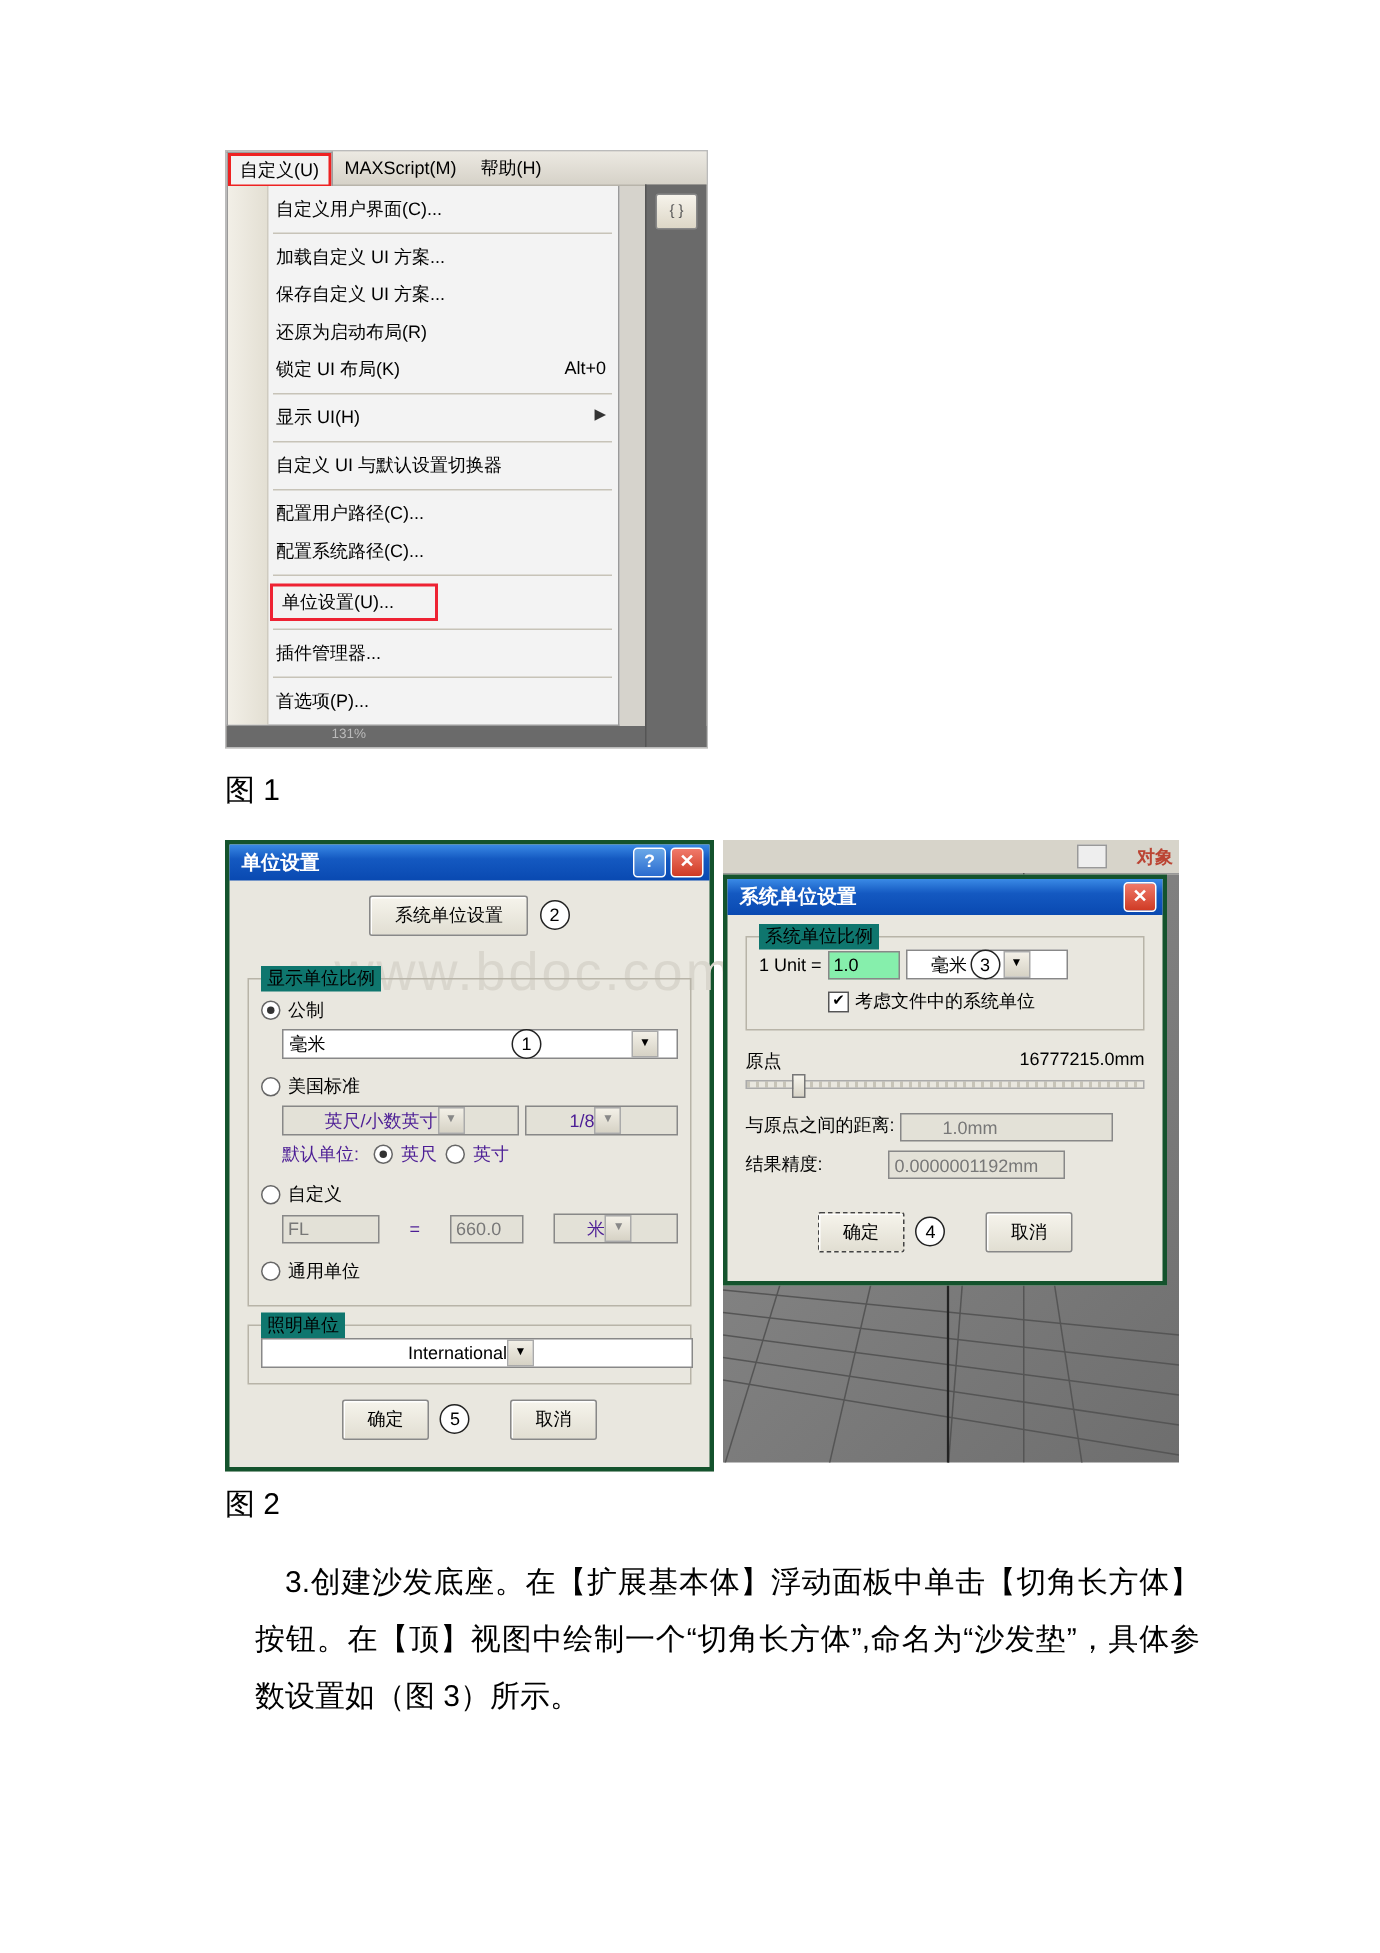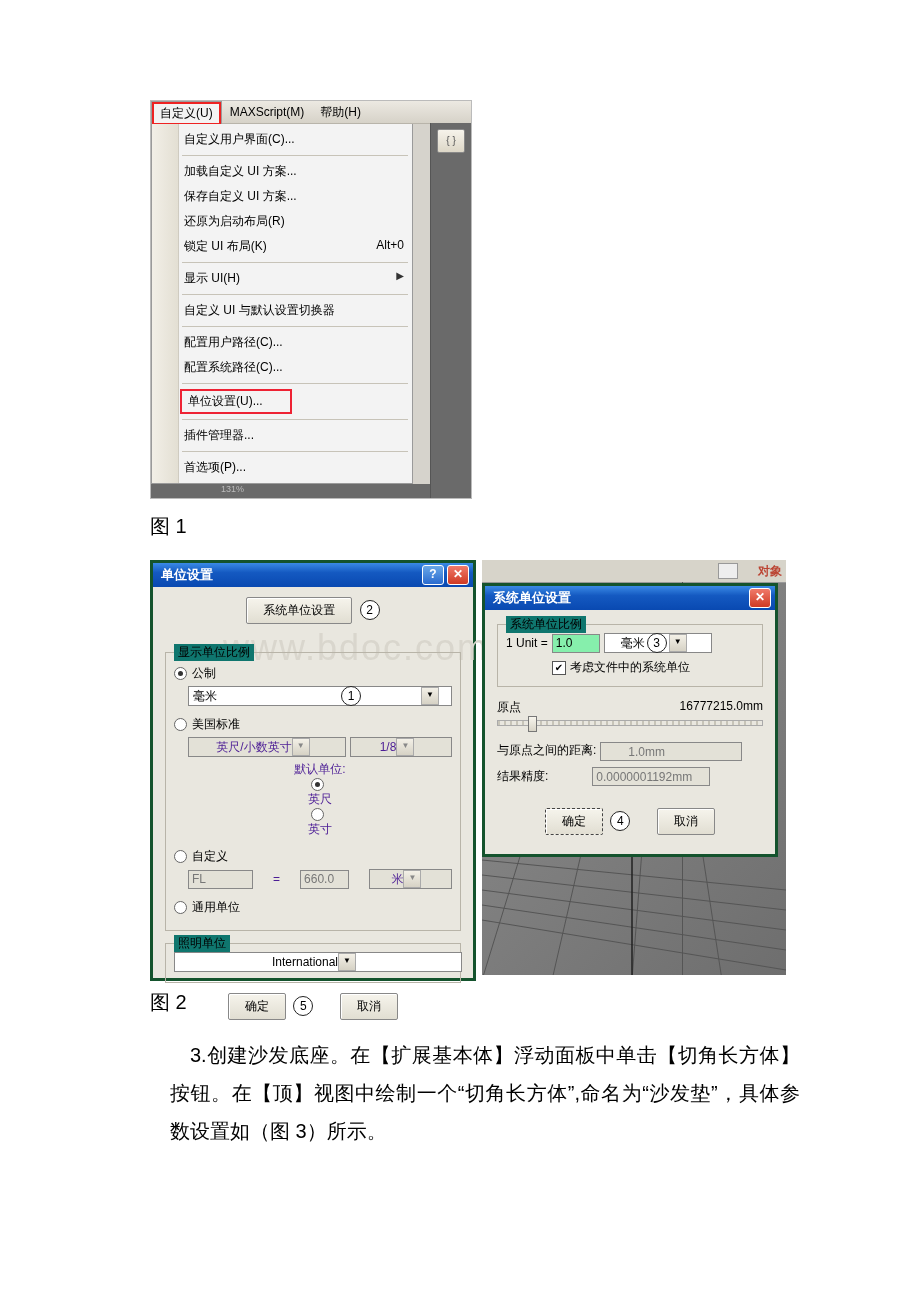--- a/index.html
+++ b/index.html
@@ -458,21 +458,21 @@
             <div style="margin-left:14px; display:flex; gap:4px;">
               <span class="select disabled" style="width:150px;">
                 <span class="grey">英尺/小数英寸</span>
                 <span class="drop">▼</span>
               </span>
               <span class="select disabled" style="width:90px;">
                 <span class="grey">1/8</span>
                 <span class="drop">▼</span>
               </span>
             </div>
-            <div style="margin-left:14px; margin-top:4px; display:flex; align-items:center;flex-direction:column;" class="grey">
+            <div style="margin-left:14px; margin-top:4px; display:flex; align-items:center;" class="grey">
               <span>默认单位:</span>
               <span style="width:10px;"></span>
               <span class="radio on"></span>
               <span>英尺</span>
               <span style="width:6px;"></span>
               <span class="radio"></span>
               <span>英寸</span>
             </div>
 
             <div class="radio-row" style="margin-top:10px;">

